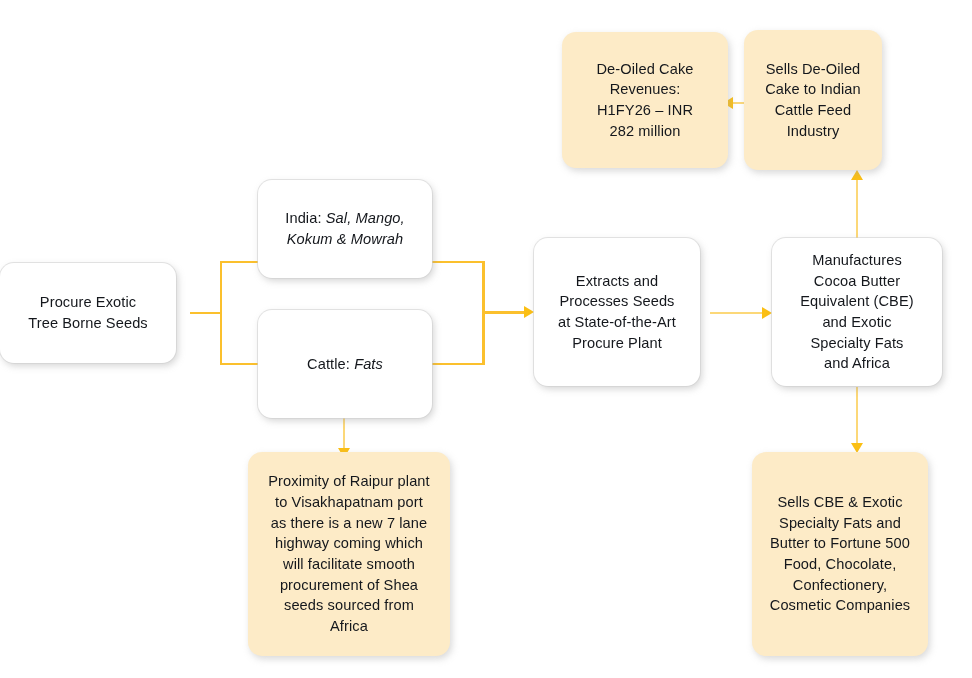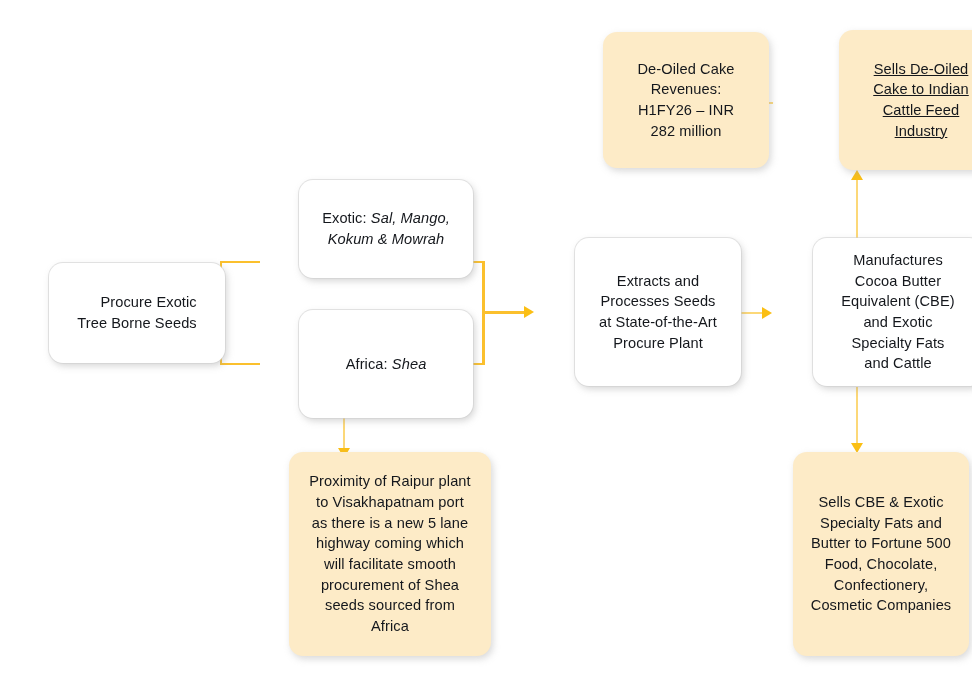--- a/index.html
+++ b/index.html
@@ -25,21 +25,20 @@
     display: flex;
     align-items: center;
     justify-content: center;
     text-align: center;
     border-radius: 14px;
     color: #14171c;
     font-size: 14.6px;
     line-height: 1.42;
     padding: 6px 14px;
     letter-spacing: 0.1px;
-    margin-left: 41px;
   }
   .node .txt {
     display: block;
     white-space: pre-line;
   }
   .node-white {
     background: #ffffff;
     box-shadow: 0 0 0 1px rgba(205,205,205,0.55),
                 2px 3px 7px rgba(150,150,150,0.40);
   }
@@ -109,68 +108,68 @@
 
   <div class="conn conn-h conn-light" style="left:733px; top:102px; width:40px;"></div>
   <div class="arrow arrow-l" style="left:723px; top:97px;"></div>
 
   <div class="conn conn-v conn-light" style="left:856px; top:387px; height:58px;"></div>
   <div class="arrow arrow-d" style="left:851px; top:443px;"></div>
 
   <div class="conn conn-v conn-light" style="left:343px; top:418px; height:32px;"></div>
   <div class="arrow arrow-d" style="left:338px; top:448px;"></div>
 
-  <div class="node node-white" style="left:8px; top:263px; width:176px; height:100px;text-align:right;">
+  <div class="node node-white" style="left:0; top:263px; width:176px; height:100px;">
     <span class="txt">Procure Exotic
 Tree Borne Seeds</span>
   </div>
 
   <div class="node node-white" style="left:258px; top:180px; width:174px; height:98px;">
-    <span class="txt"><span>Exotic: </span><em>Sal, Mango,
+    <span class="txt"><span>India: </span><em>Sal, Mango,
 Kokum &amp; Mowrah</em></span>
   </div>
 
   <div class="node node-white" style="left:258px; top:310px; width:174px; height:108px;">
-    <span class="txt"><span>Africa: </span><em>Shea</em></span>
+    <span class="txt"><span>Cattle: </span><em>Fats</em></span>
   </div>
 
   <div class="node node-white" style="left:534px; top:238px; width:166px; height:148px;">
     <span class="txt">Extracts and
 Processes Seeds
 at State-of-the-Art
 Procure Plant</span>
   </div>
 
   <div class="node node-white" style="left:772px; top:238px; width:170px; height:148px;">
     <span class="txt">Manufactures
 Cocoa Butter
 Equivalent (CBE)
 and Exotic
 Specialty Fats
-and Cattle</span>
+and Africa</span>
   </div>
 
-  <div class="node node-cream" style="left:798px; top:30px; width:164px; height:140px;text-decoration:underline;">
+  <div class="node node-cream" style="left:744px; top:30px; width:138px; height:140px;">
     <span class="txt">Sells De-Oiled
 Cake to Indian
 Cattle Feed
 Industry</span>
   </div>
 
   <div class="node node-cream" style="left:562px; top:32px; width:166px; height:136px;">
     <span class="txt">De-Oiled Cake
 Revenues:
 H1FY26 – INR
 282 million</span>
   </div>
 
   <div class="node node-cream" style="left:248px; top:452px; width:202px; height:204px;">
     <span class="txt">Proximity of Raipur plant
 to Visakhapatnam port
-as there is a new 5 lane
+as there is a new 7 lane
 highway coming which
 will facilitate smooth
 procurement of Shea
 seeds sourced from
 Africa</span>
   </div>
 
   <div class="node node-cream" style="left:752px; top:452px; width:176px; height:204px;">
     <span class="txt">Sells CBE &amp; Exotic
 Specialty Fats and

